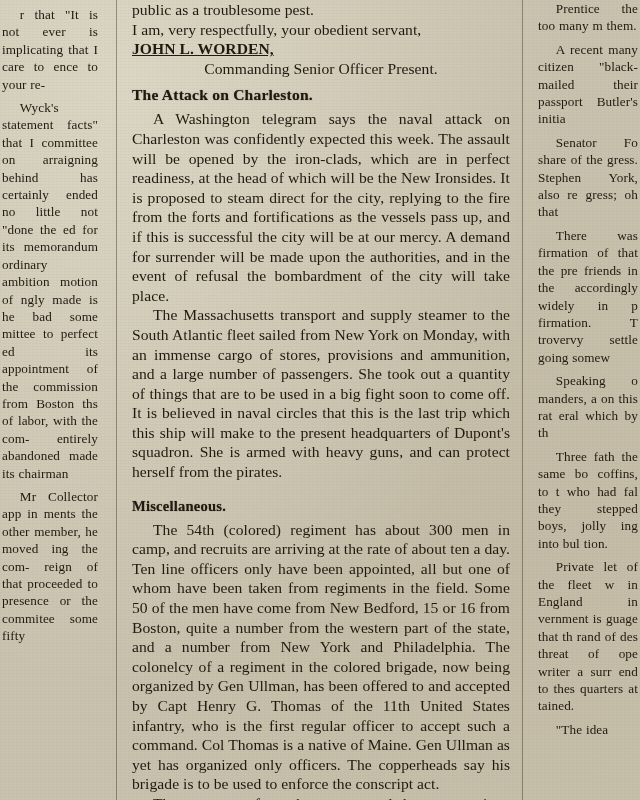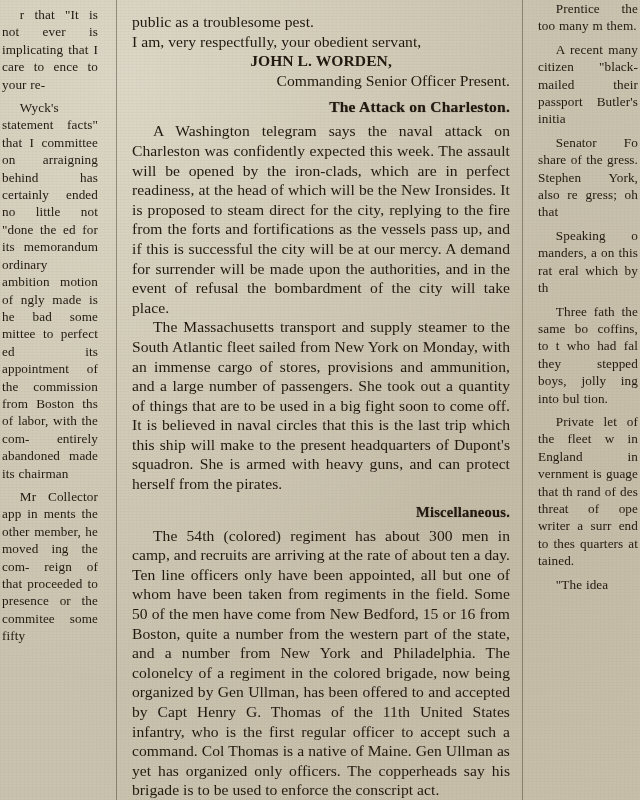--- a/index.html
+++ b/index.html
@@ -40,21 +40,21 @@
     box-sizing: border-box;
   }
   .col-left {
     left: 0;
     width: 104px;
     padding: 0 6px 0 2px;
   }
   .col-mid {
     left: 128px;
     width: 386px;
-    padding: 12px 4px;
+    padding: 0 4px;
   }
   .col-right {
     left: 532px;
     width: 108px;
     padding: 0 2px 0 6px;
   }
   .rule {
     position: absolute;
     top: 0;
     bottom: 0;
@@ -84,47 +84,47 @@
   }
   .col-mid p.noind { text-indent: 0; }
   .sig-line {
     text-align: left;
     font-size: 15.2px;
     line-height: 19.6px;
     text-indent: 0;
     letter-spacing: .3px;
   }
   .sig-name {
-    text-align: center;
     font-size: 14.4px;
     line-height: 19px;
     text-indent: 0;
     letter-spacing: .6px;
     font-variant: small-caps;
     font-weight: 600;
+    text-decoration: underline;
   }
   .sig-role {
-    text-align: right;
+    text-align: center;
     font-size: 14.6px;
     line-height: 19px;
     text-indent: 0;
     letter-spacing: .2px;
   }
   .headline {
-    text-align: right;
+    text-align: left;
     font-weight: bold;
     font-size: 15.6px;
     line-height: 24px;
     margin: 5px 0 2px;
     letter-spacing: .2px;
     text-shadow: 0 0 1px rgba(30,22,12,.55);
   }
   .headline.small {
     font-size: 14.6px;
-    margin: 6px 0 2px;
+    margin: 12px 0 2px;
   }
   .gap-top { margin-top: 6px; }
   .col-left .frag-top, .col-right .frag-top {
     margin-top: 0;
   }
 </style>
 </head>
 <body>
 
 <div class="page">
@@ -150,20 +150,21 @@
 
     <h2 class="headline small">Miscellaneous.</h2>
     <p>The 54th (colored) regiment has about 300 men in camp, and recruits are arriving at the rate of about ten a day. Ten line officers only have been appointed, all but one of whom have been taken from regiments in the field. Some 50 of the men have come from New Bedford, 15 or 16 from Boston, quite a number from the western part of the state, and a number from New York and Philadelphia. The colonelcy of a regiment in the colored brigade, now being organized by Gen Ullman, has been offered to and accepted by Capt Henry G. Thomas of the 11th United States infantry, who is the first regular officer to accept such a command. Col Thomas is a native of Maine. Gen Ullman as yet has organized only officers. The copperheads say his brigade is to be used to enforce the conscript act.</p>
     <p>The secretary of war has suppressed the army register for 1863. The disapproval of the new</p>
   </div>
 
   <div class="col col-right">
     <p class="frag-top">Prentice the too many m them.</p>
     <p class="gap-top">A recent many citizen "black-mailed their passport Butler's initia</p>
     <p class="gap-top">Senator Fo share of the gress. Stephen York, also re gress; oh that</p>
+    <p class="gap-top">There was firmation of that the pre friends in the accordingly widely in p firmation. T trovervy settle going somew</p>
     <p class="gap-top">Speaking o manders, a on this rat eral which by th</p>
     <p class="gap-top">Three fath the same bo coffins, to t who had fal they stepped boys, jolly ing into bul tion.</p>
     <p class="gap-top">Private let of the fleet w in England in vernment is guage that th rand of des threat of ope writer a surr end to thes quarters at tained.</p>
     <p class="gap-top">"The idea</p>
   </div>
 
   <div class="grain"></div>
 </div>
 
 </body></html>

